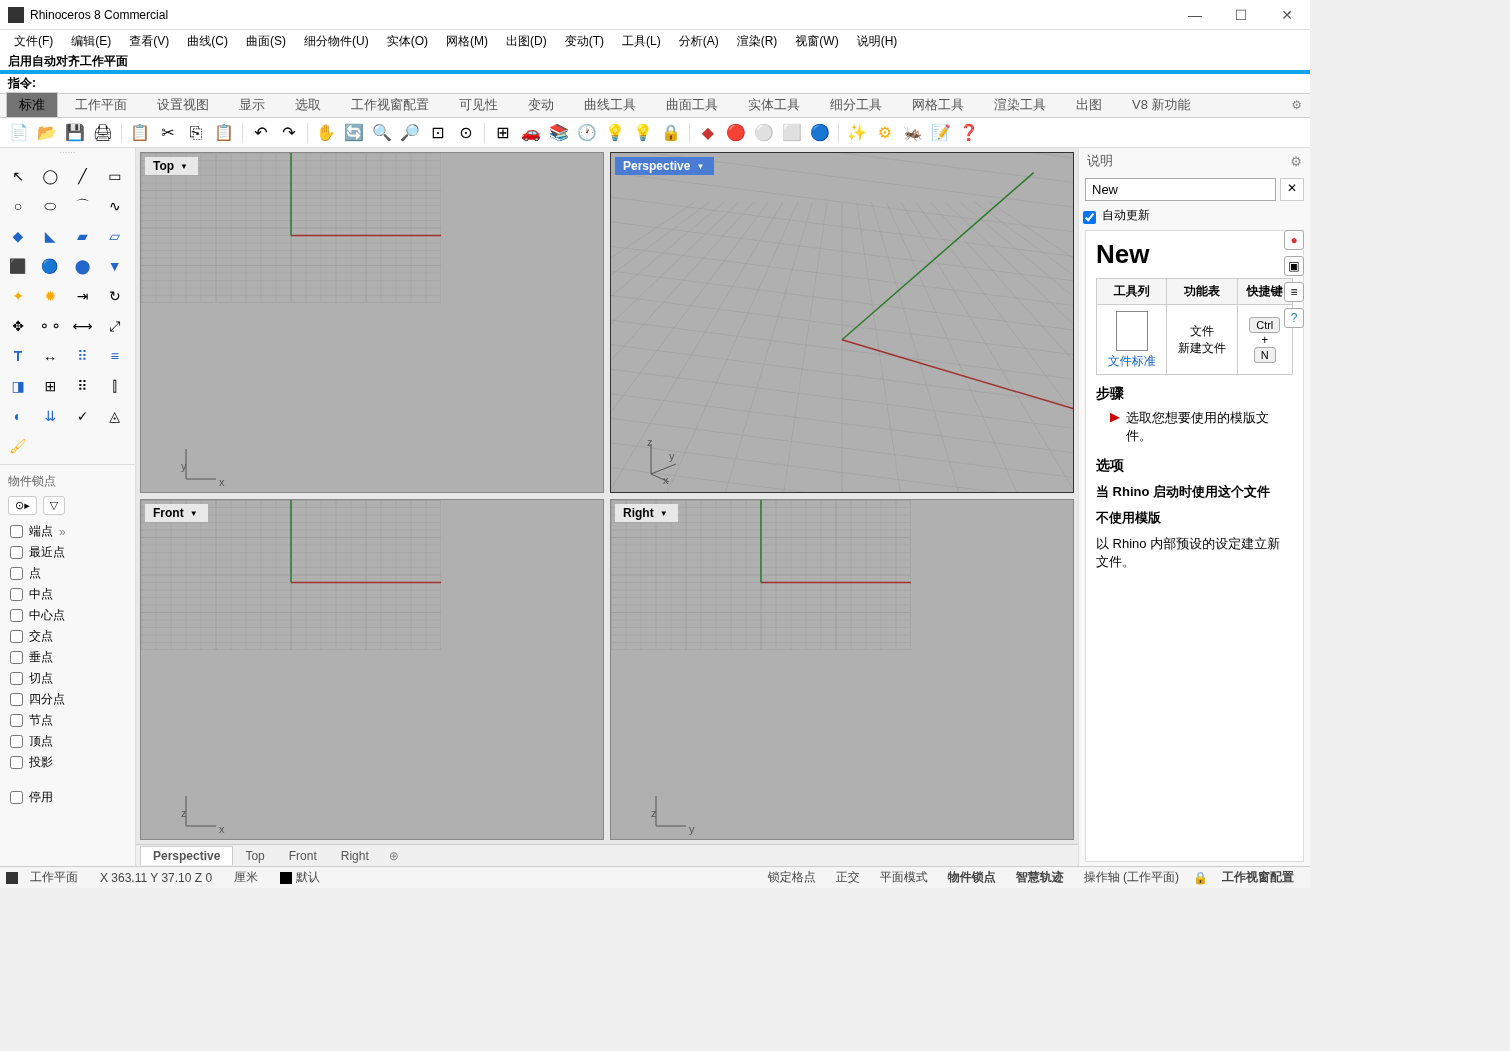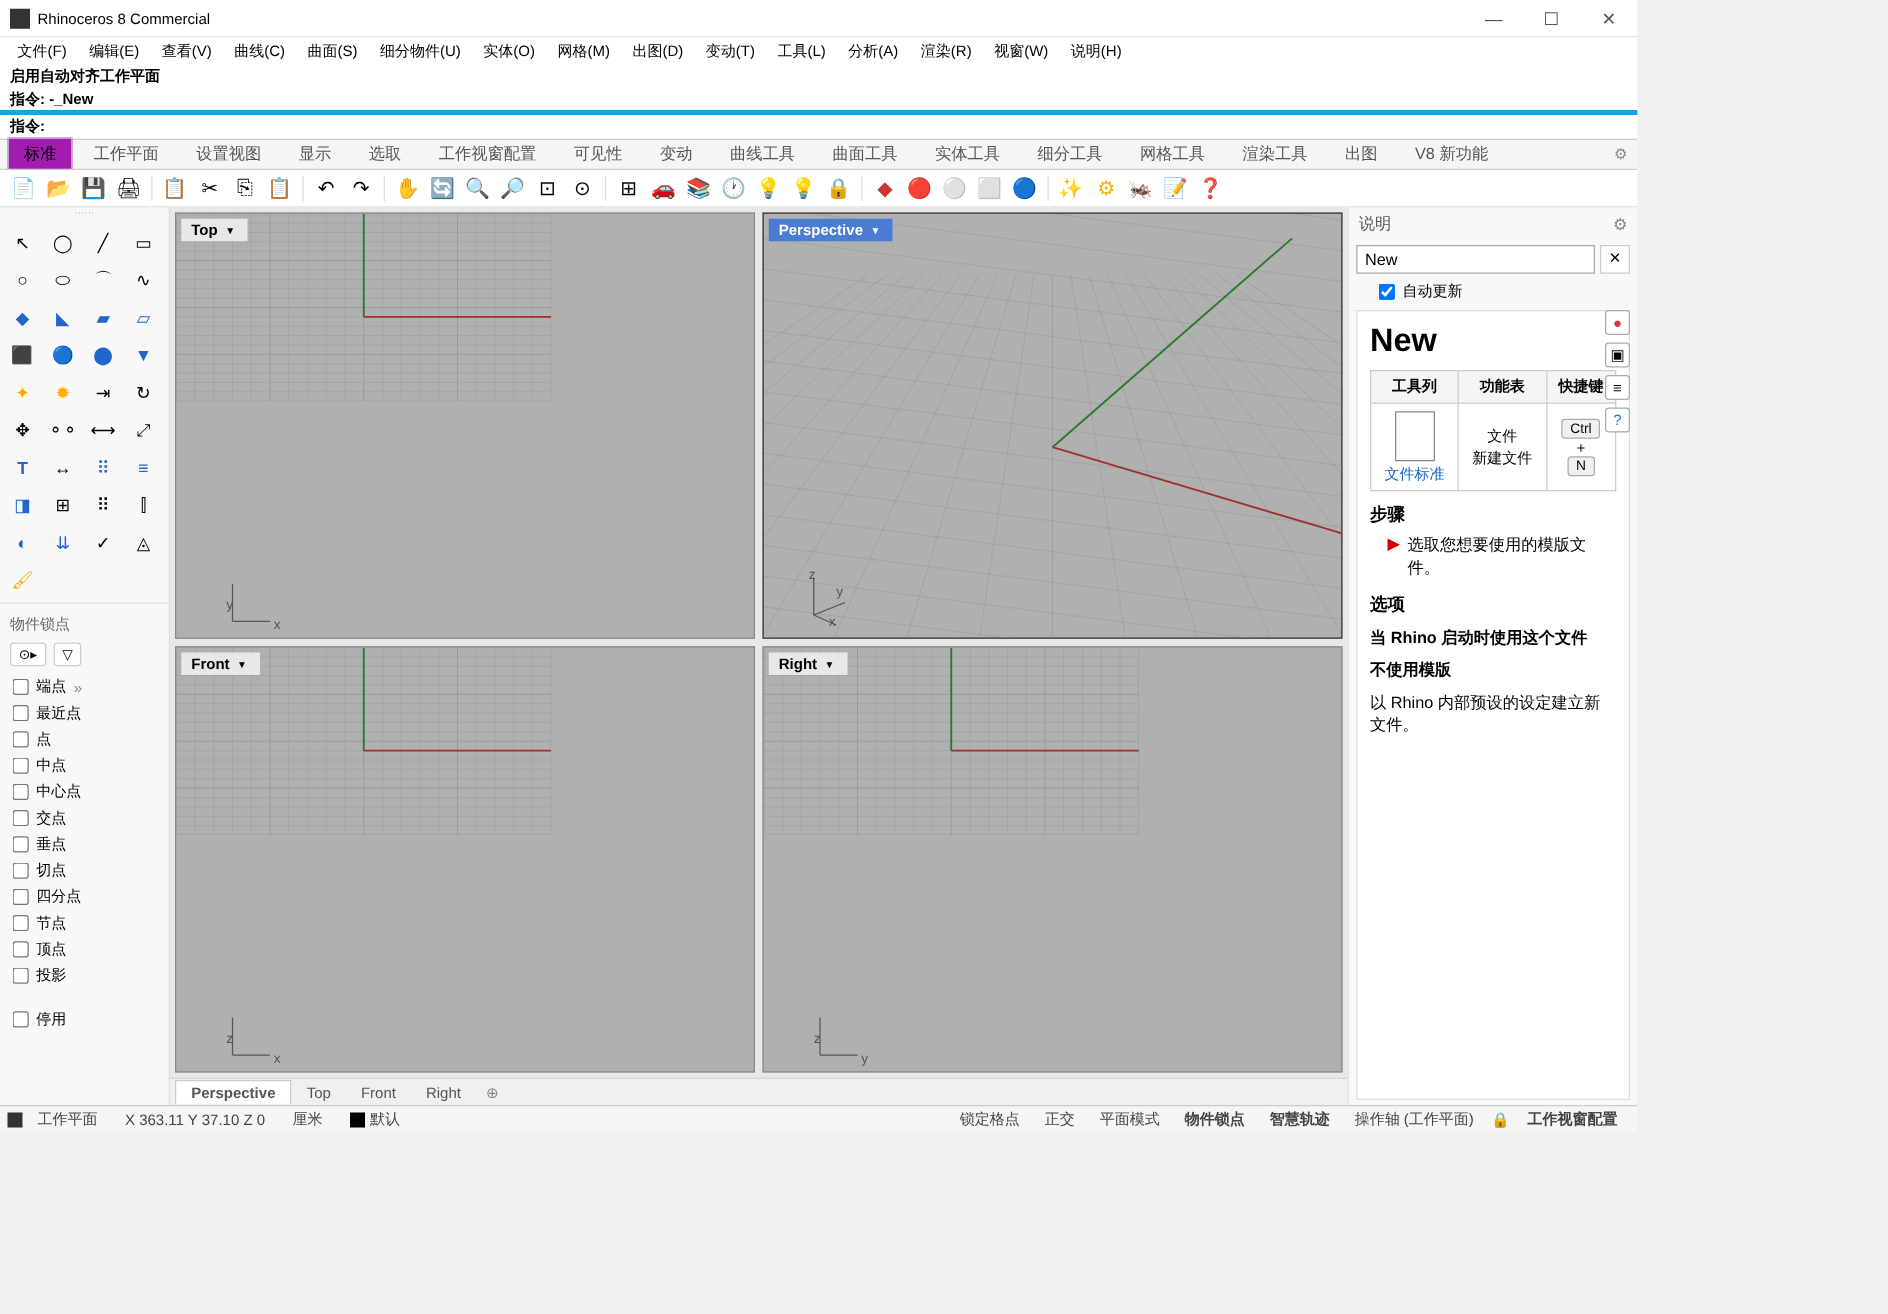--- a/index.html
+++ b/index.html
@@ -16,21 +16,21 @@
 
 .cmdarea { background: #fff; border-bottom: 1px solid #ccc; font-size: 12px; }
 .cmdline { padding: 1px 8px; line-height: 16px; font-weight: bold; }
 .cmdline.bold { font-weight: bold; }
 .cmdinput { border-top: 4px solid #0ea5e9; padding: 1px 8px; display:flex; }
 .cmdinput b { font-weight: bold; margin-right:4px; }
 .cmdinput input { flex:1; border:none; outline:none; font-size:12px; }
 
 .tabbar { height: 24px; background: #f5f5f5; display: flex; align-items: flex-end; padding: 0 6px; gap: 4px; border-bottom: 1px solid #ccc; position: relative; }
 .tab { padding: 3px 12px; font-size: 13px; color: #555; border: 1px solid transparent; border-bottom: none; }
-.tab.active { background: #a21caf; border-color: #ccc; color: #000; margin-top: 36px; }
+.tab.active { background: #737373; border-color: #ccc; color: #000; margin-top: 36px; }
 .tabbar-gear { position: absolute; right: 8px; top: 4px; color: #888; }
 
 .toolbar-main { height: 30px; background: #fff; display: flex; align-items: center; padding: 2px 6px; gap: 2px; border-bottom: 1px solid #ddd; }
 .tbtn { width: 26px; height: 26px; display: flex; align-items: center; justify-content: center; font-size: 16px; }
 .tsep { width: 1px; height: 20px; background: #ddd; margin: 0 3px; }
 
 .body-row { display: flex; height: 718px; }
 
 .lefttools { width: 136px; background: #f8f8f8; border-right: 1px solid #ddd; display: flex; flex-direction: column; }
 .lefttools .grip { text-align: center; color: #bbb; height: 10px; font-size: 8px; }
@@ -54,21 +54,21 @@
 .vp-drop { font-size: 8px; padding: 0 2px; }
 .vp-grid { position: absolute; inset: 0; }
 .vp-axis-label { position: absolute; font-size: 11px; color: #555; }
 
 .rightpanel { width: 232px; background: #f8f8f8; border-left: 1px solid #ddd; display: flex; flex-direction: column; }
 .rp-header { display: flex; align-items: center; justify-content: space-between; padding: 4px 8px; font-size: 13px; color: #555; }
 .rp-gear { color: #888; }
 .rp-search { padding: 4px 6px; display: flex; gap: 4px; }
 .rp-search input { flex: 1; border: 1px solid #aaa; padding: 3px 6px; font-size: 13px; }
 .rp-x { border: 1px solid #ccc; padding: 2px 6px; background:#fff; }
-.rp-auto { padding: 2px 24px; display: flex; align-items: center; gap: 6px; font-size: 12px; }
+.rp-auto { padding: 2px 4px; display: flex; align-items: flex-end; gap: 6px; font-size: 12px; }
 .rp-content { flex: 1; overflow-y: auto; padding: 0 10px; background: #fff; margin: 4px 6px; border: 1px solid #ddd; position: relative; }
 .rp-content h1 { font-size: 26px; font-weight: bold; margin: 8px 0; }
 .help-table { width: 100%; border-collapse: collapse; font-size: 12px; }
 .help-table th { border: 1px solid #ccc; padding: 4px; background: #f5f5f5; font-weight: bold; }
 .help-table td { border: 1px solid #ccc; padding: 4px; text-align: center; }
 .help-icon { width: 32px; height: 40px; border: 1px solid #888; margin: 2px auto; background: #fff; }
 .help-link { color: #1464c8; }
 .kbd { border: 1px solid #aaa; border-radius: 3px; padding: 1px 6px; background: #f0f0f0; font-size: 11px; display:inline-block; }
 .rp-content p { margin: 8px 0; font-size: 13px; }
 .rp-content h3 { font-size: 14px; margin: 10px 0 4px; }
@@ -116,21 +116,20 @@
     <div class="menu-item">变动(T)</div>
     <div class="menu-item">工具(L)</div>
     <div class="menu-item">分析(A)</div>
     <div class="menu-item">渲染(R)</div>
     <div class="menu-item">视窗(W)</div>
     <div class="menu-item">说明(H)</div>
   </div>
 
 <div class="cmdarea">
   <div class="cmdline">启用自动对齐工作平面</div>
-  <div class="cmdline bold">指令: -_New</div>
   <div class="cmdinput">
     <b>指令:</b>
     <input style="">
   </div>
 </div>
 
 <div class="tabbar">
   <div class="tab active">标准</div>
     <div class="tab">工作平面</div>
     <div class="tab">设置视图</div>

